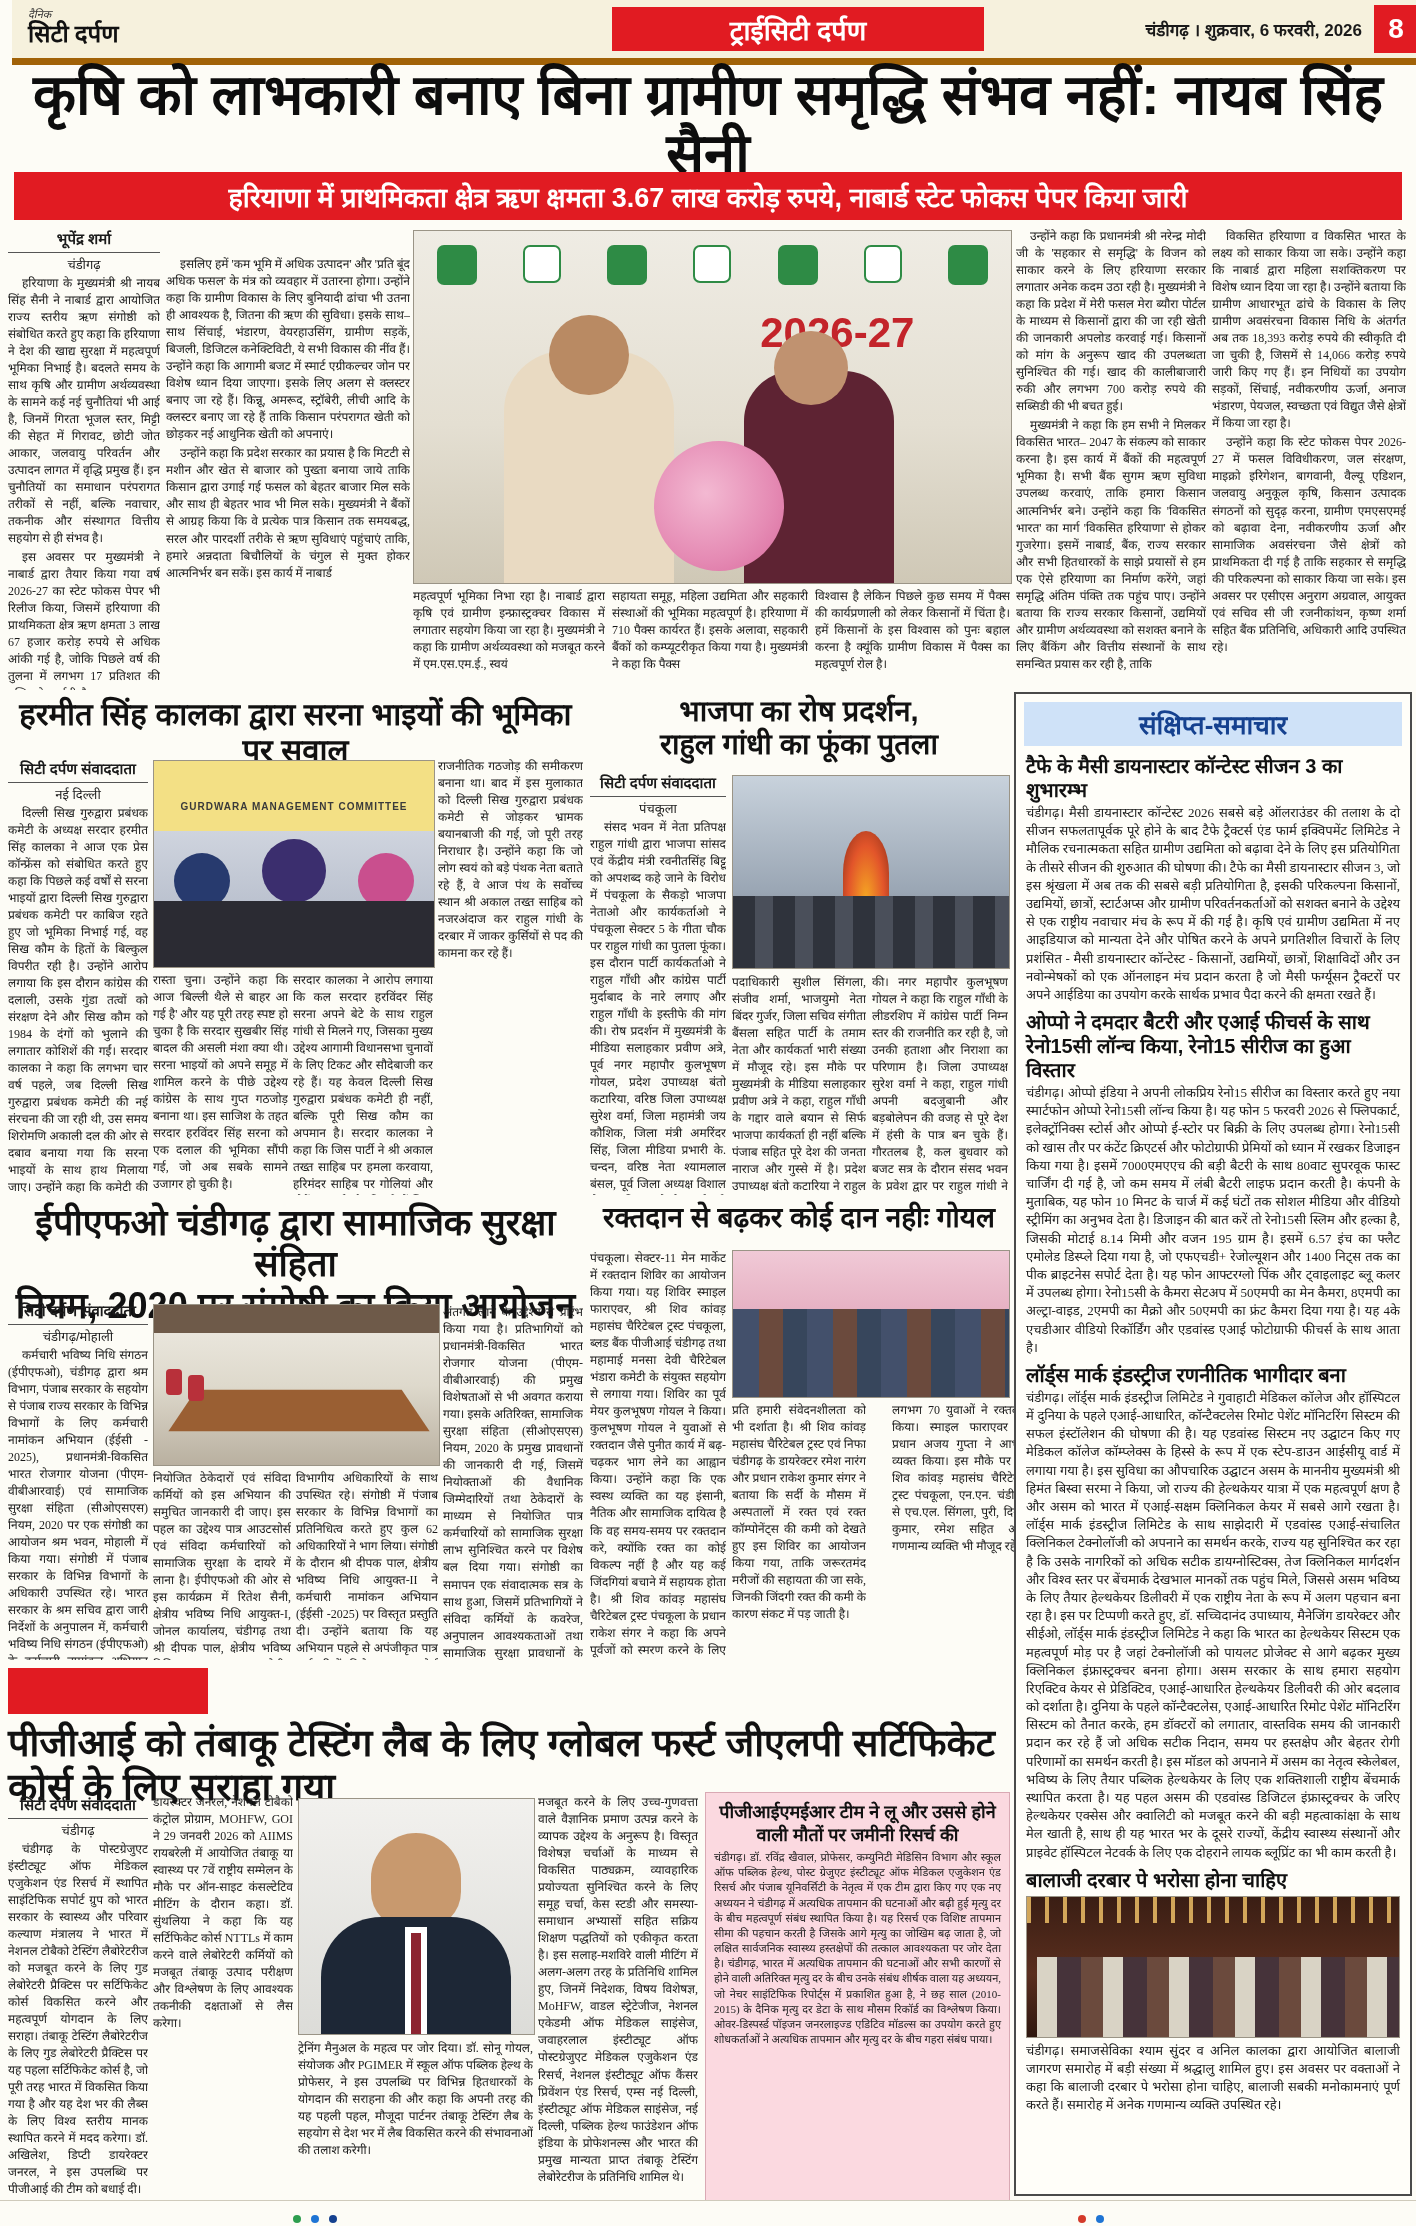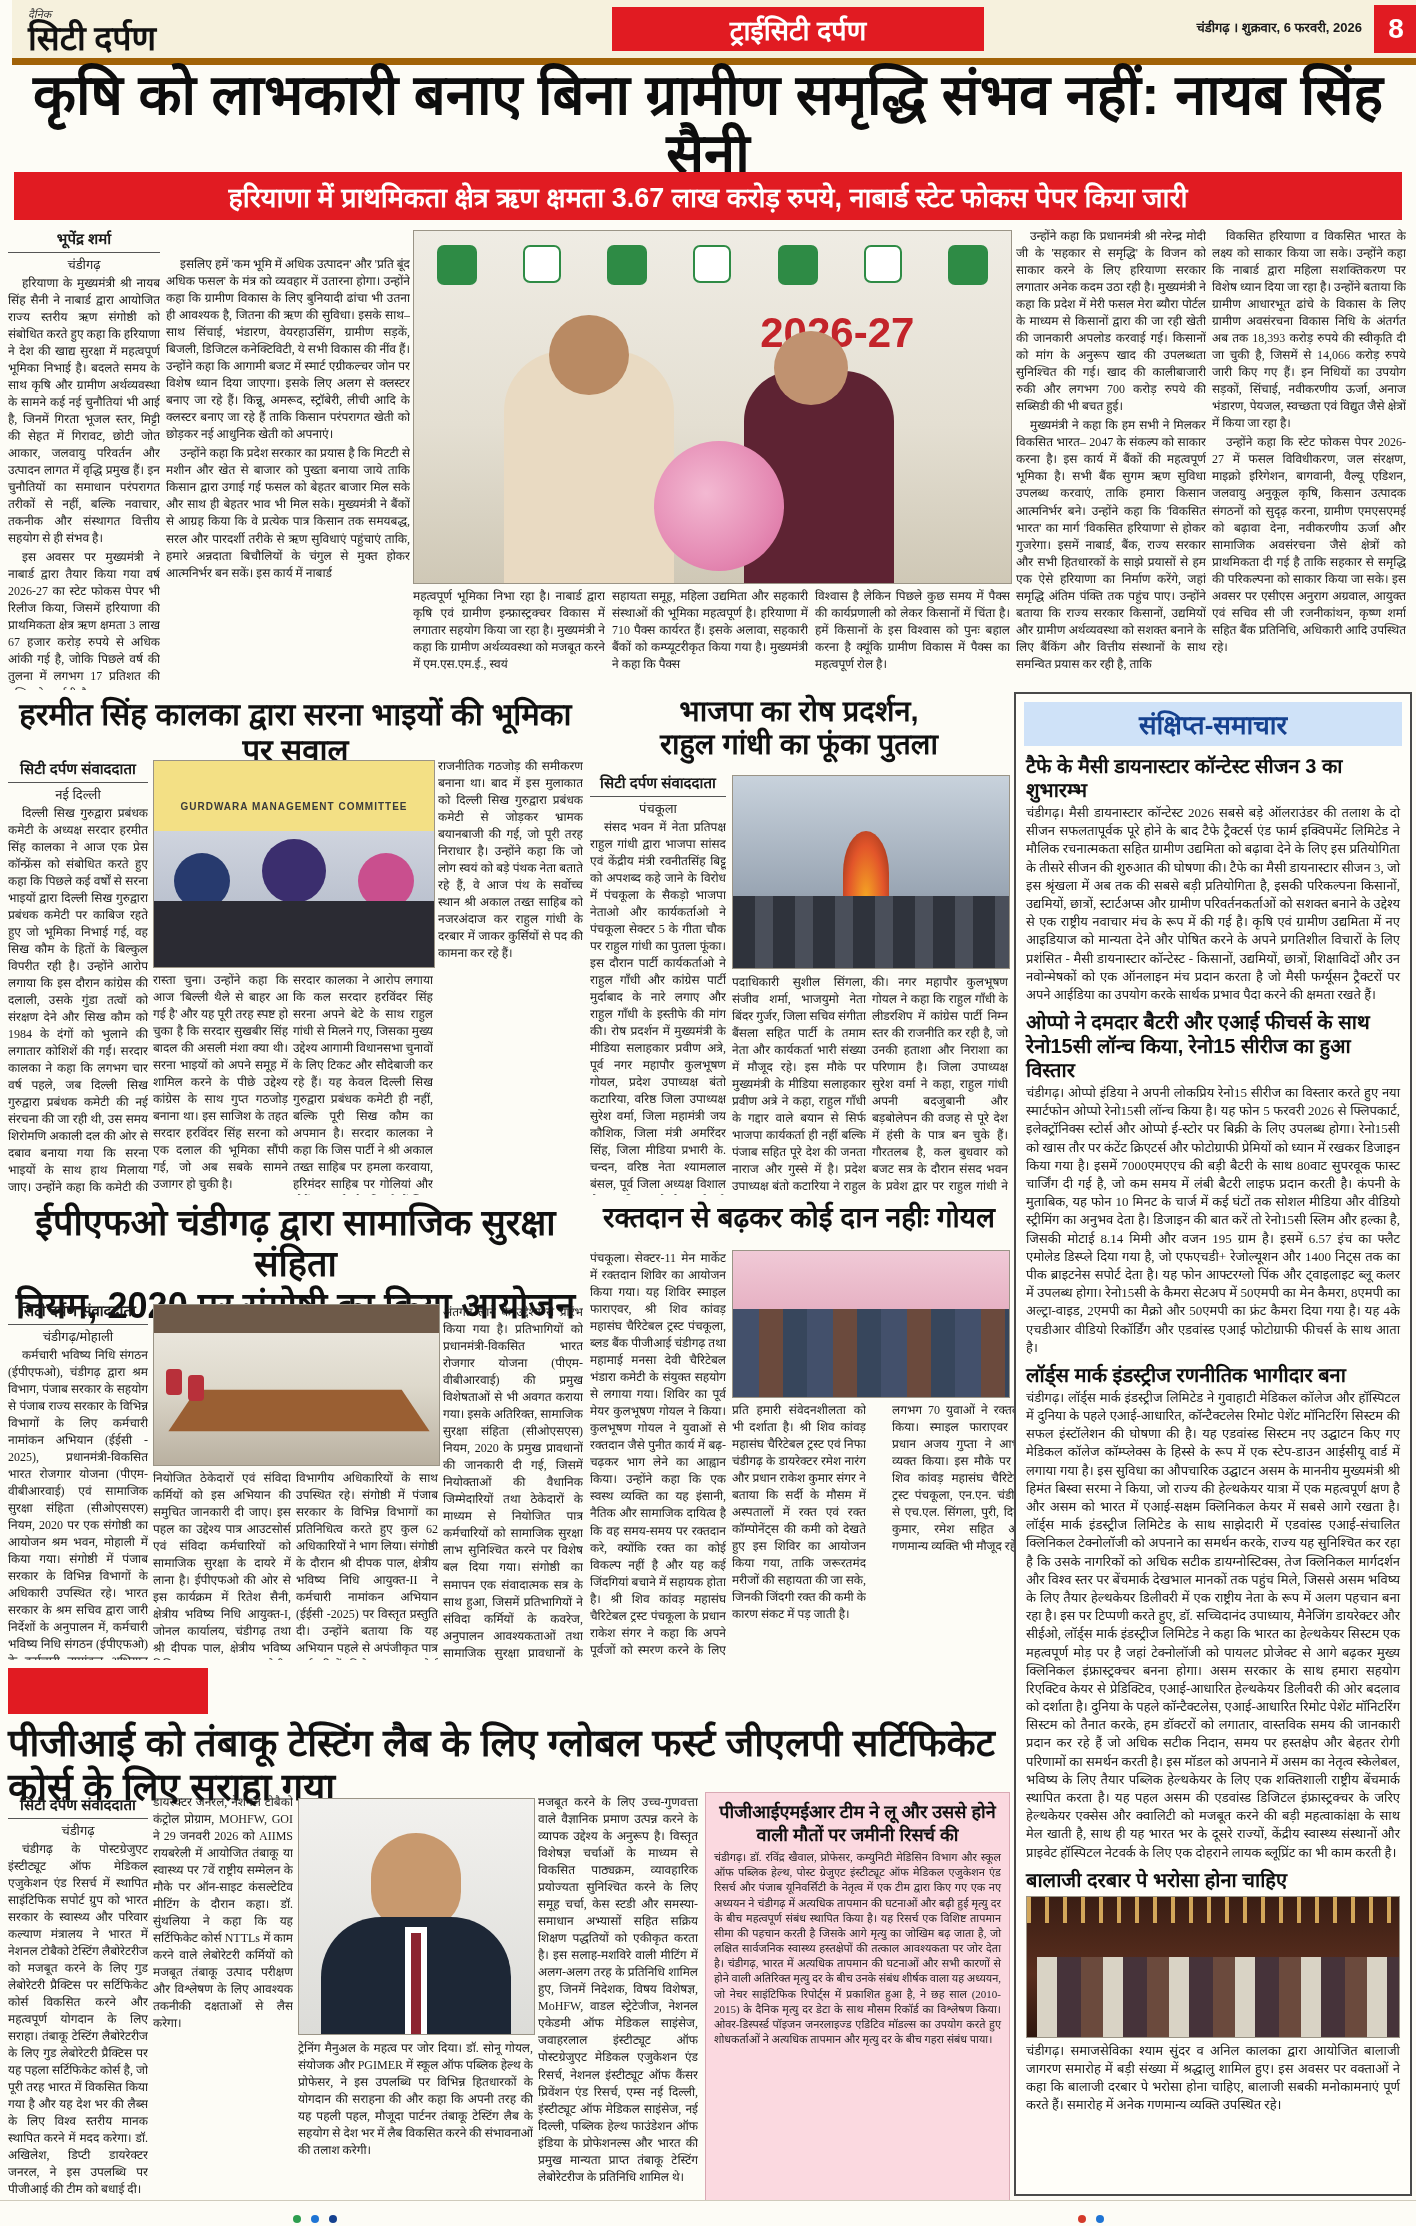--- a/index.html
+++ b/index.html
@@ -1,25 +1,25 @@
 <!DOCTYPE html>
 <html><head>
 <meta charset="utf-8">
 <style>
   html,body{margin:0;padding:0;background:#888;}
   #page{position:relative;width:1416px;height:2226px;background:#fdfcf6;margin:0 auto;
         font-family:"Liberation Serif",serif;overflow:hidden;}
   .abs{position:absolute;}
   
   #mast{left:0;top:0;width:1416px;height:58px;background:#f6f1dd;border-bottom:7px solid #a16207;margin-left:12px;}
-  .logo{font-family:"Liberation Serif",serif;font-weight:900;font-size:34px;color:#111;line-height:1;}
+  .logo{font-family:"Liberation Serif",serif;font-weight:900;font-size:24px;color:#111;line-height:1;}
   .logo-small{font-size:11px;font-style:italic;color:#333;line-height:1;}
   .redbox{background:#e11b22;color:#fff;font-family:"Liberation Sans",sans-serif;font-weight:bold;
           display:flex;align-items:center;justify-content:center;}
-  .dateline{font-family:"Liberation Sans",sans-serif;font-weight:bold;font-size:13px;color:#1a1a1a;}
+  .dateline{font-family:"Liberation Sans",sans-serif;font-weight:bold;font-size:17px;color:#1a1a1a;}
   
   .h-main{font-family:"Liberation Sans",sans-serif;font-weight:900;color:#0d0d0d;text-align:center;}
   .band{background:#e11b22;color:#fff;font-family:"Liberation Sans",sans-serif;font-weight:bold;
         display:flex;align-items:center;justify-content:center;}
   .h-art{font-family:"Liberation Sans",sans-serif;font-weight:900;color:#111;text-align:center;
          line-height:1.15;white-space:pre-line;}
   
   .col{font-size:12px;line-height:1.42;text-align:justify;color:#1b1b1b;overflow:hidden;}
   .col p{margin:0 0 2px 0;text-indent:14px;}
   .byline{text-align:center;font-family:"Liberation Sans",sans-serif;}

